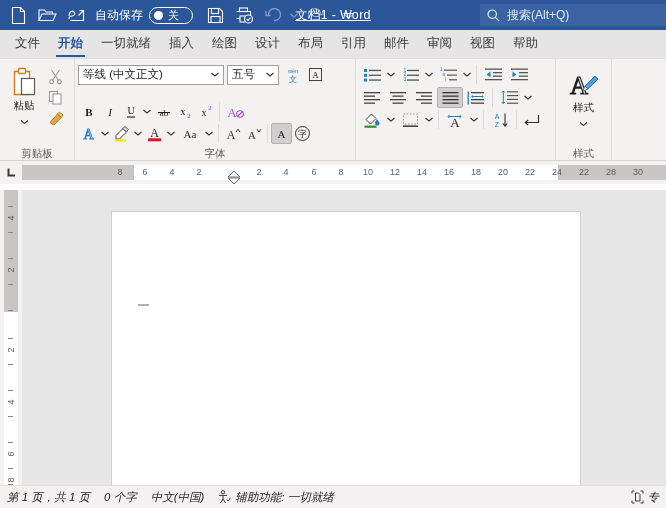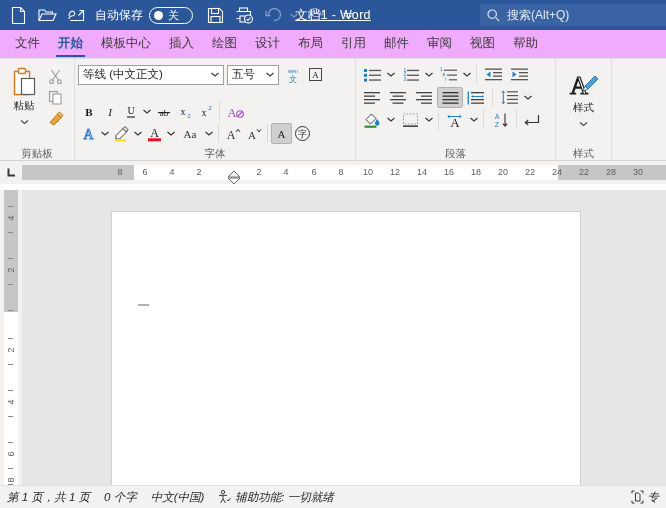--- a/index.html
+++ b/index.html
@@ -55,21 +55,21 @@
   }
   .searchbox {
     position: absolute; left: 480px; top: 4px; width: 186px; height: 22px;
     background: #3a63a3; display: flex; align-items: center;
     padding-left: 7px; gap: 7px; cursor: text;
   }
   .searchbox .ph { font-size: 12px; color: #e3e9f3; }
 
   
   .tabbar {
-    height: 29px; background: #f0abfc; display: flex; align-items: flex-end;
+    height: 29px; background: #e5e5e5; display: flex; align-items: flex-end;
     padding-left: 6px; border-bottom: 1px solid #e1dfdd;
   }
   .tab {
     font-size: 12.5px; color: #3b3a39; padding: 3px 9px 6px 9px;
     cursor: pointer; position: relative; white-space: nowrap;
   }
   .tab.active { color: #2b579a; font-weight: bold; }
   .tab.active::after {
     content: ""; position: absolute; left: 7px; right: 7px; bottom: 1px;
     height: 2px; background: #2b579a;
@@ -265,21 +265,21 @@
         <circle cx="5.2" cy="5.2" r="4.2" fill="none" stroke="#dde5f2" stroke-width="1.2"></circle>
         <path d="M8.4 8.4 L12.2 12.2" stroke="#dde5f2" stroke-width="1.2" fill="none"></path>
       </svg>
       <span class="ph">搜索(Alt+Q)</span>
     </div>
   </div>
 
   <div class="tabbar">
     <div class="tab">文件</div>
     <div class="tab active">开始</div>
-    <div class="tab">模板中心</div>
+    <div class="tab">一切就绪</div>
     <div class="tab">插入</div>
     <div class="tab">绘图</div>
     <div class="tab">设计</div>
     <div class="tab">布局</div>
     <div class="tab">引用</div>
     <div class="tab">邮件</div>
     <div class="tab">审阅</div>
     <div class="tab">视图</div>
     <div class="tab">帮助</div>
   </div>
@@ -659,21 +659,20 @@
           </div>
           <div class="vsep"></div>
           <div class="ibtn wide">
             <svg width="19" height="15" viewBox="0 0 19 15">
               <path d="M1.5 10.5 H14.5 V3" stroke="#333" stroke-width="1.2" fill="none"></path>
               <path d="M4.2 8 L1.3 10.5 L4.2 13" stroke="#333" stroke-width="1.2" fill="none"></path>
             </svg>
           </div>
         </div>
       </div>
-      <div class="group-title">段落</div>
     </div>
 
     <div class="group" style="width:56px">
       <div class="group-body" style="justify-content:center; padding-top:6px">
         <div class="bigbtn" style="width:46px">
           <svg width="31" height="30" viewBox="0 0 31 30">
             <text x="11" y="24" font-size="25" text-anchor="middle" fill="none" stroke="#1b1b1b" stroke-width="1.2" font-family="'Liberation Serif',serif">A</text>
             <path d="M17 16 L27 6 L30 9 L20 19 Z" fill="#4a9fe0" stroke="#2a6fa8" stroke-width=".9"></path>
             <path d="M17 16 L20 19 L15 21 Z" fill="#fff" stroke="#2a6fa8" stroke-width=".9"></path>
           </svg>

